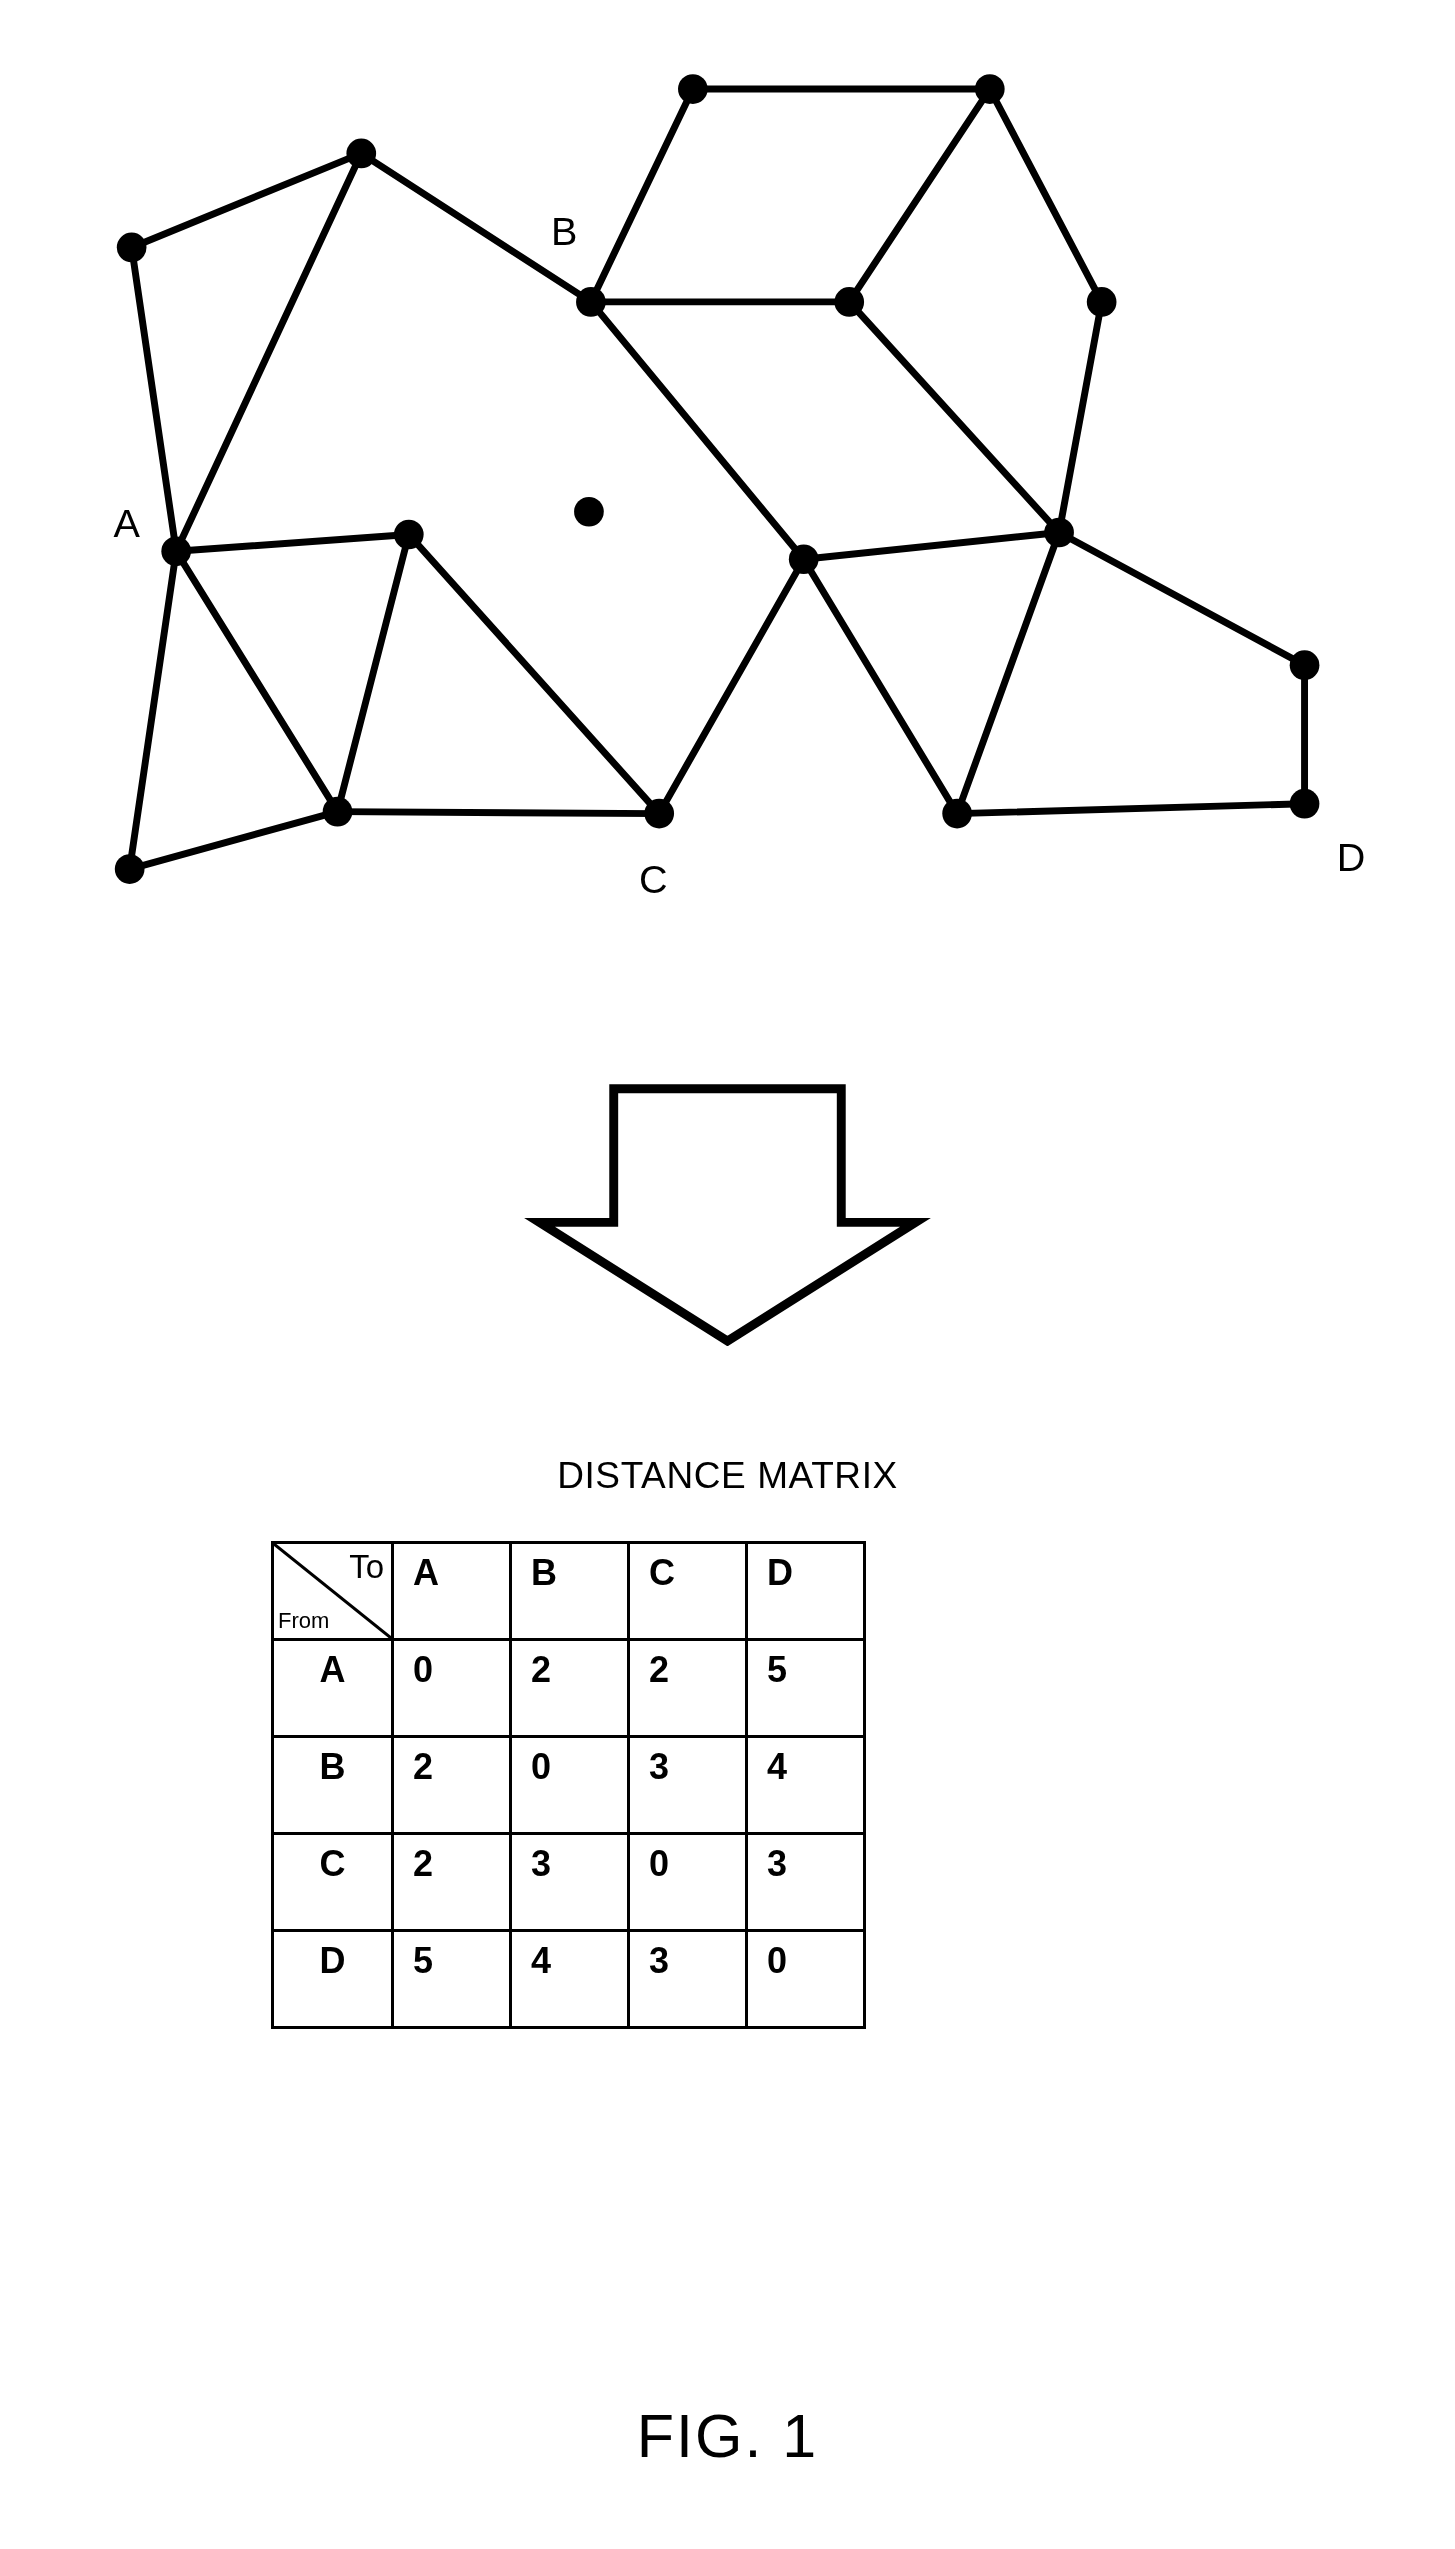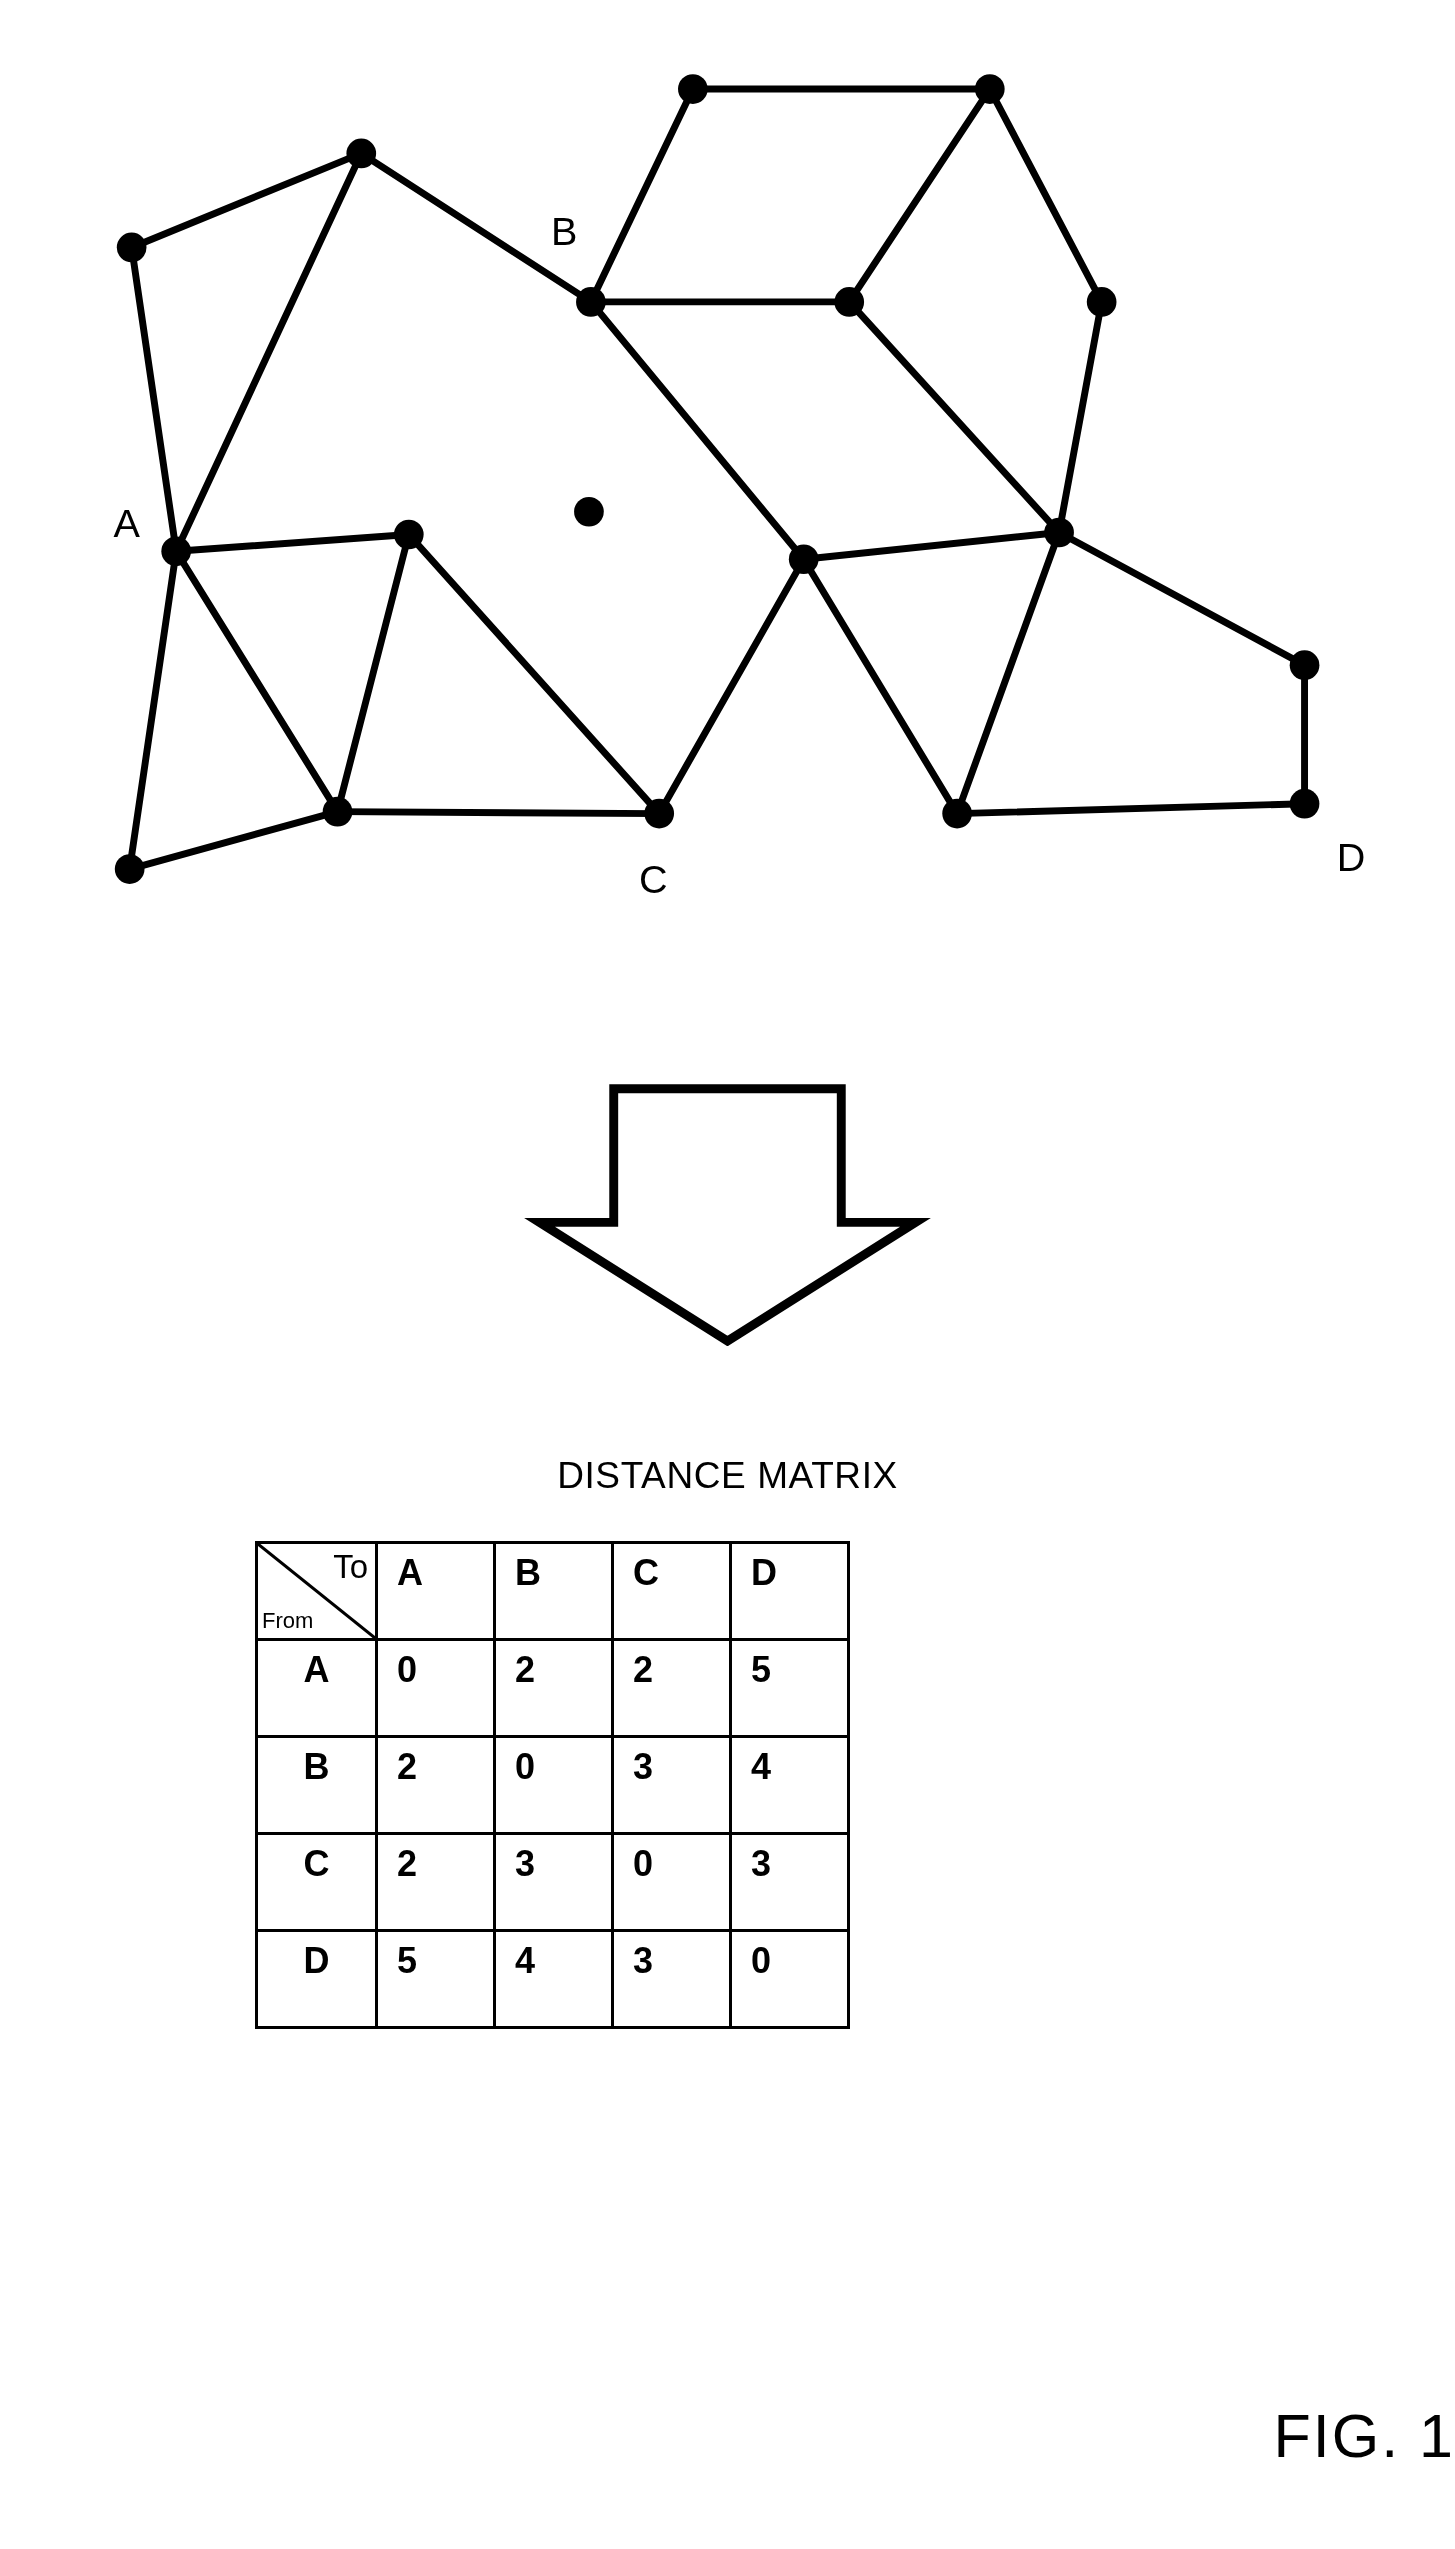--- a/index.html
+++ b/index.html
@@ -70,20 +70,21 @@
     letter-spacing: 0.6px;
     color: #000000;
     margin: 0 0 44px 0;
     padding: 0;
     font-weight: normal;
   }
   #matrix-wrap {
     display: flex;
     justify-content: flex-start;
     padding-left: 255px;
+    margin-left: 16px;
   }
   table.dist-matrix {
     border-collapse: collapse;
     table-layout: fixed;
     background: #ffffff;
   }
   table.dist-matrix td {
     border: 3px solid #000000;
     width: 96px;
     height: 86px;
@@ -136,21 +137,21 @@
     padding: 8px 0 0 19px;
     font-weight: bold;
   }
 
   
   #figure-caption {
     position: absolute;
     left: 0;
     top: 2401px;
     width: 1455px;
-    text-align: right;
+    text-align: center;
     font-family: "Liberation Sans", sans-serif;
     font-size: 61px;
     letter-spacing: 2px;
     color: #000000;
   }
 </style>
 </head>
 <body>
 
 <div id="graph-figure">

